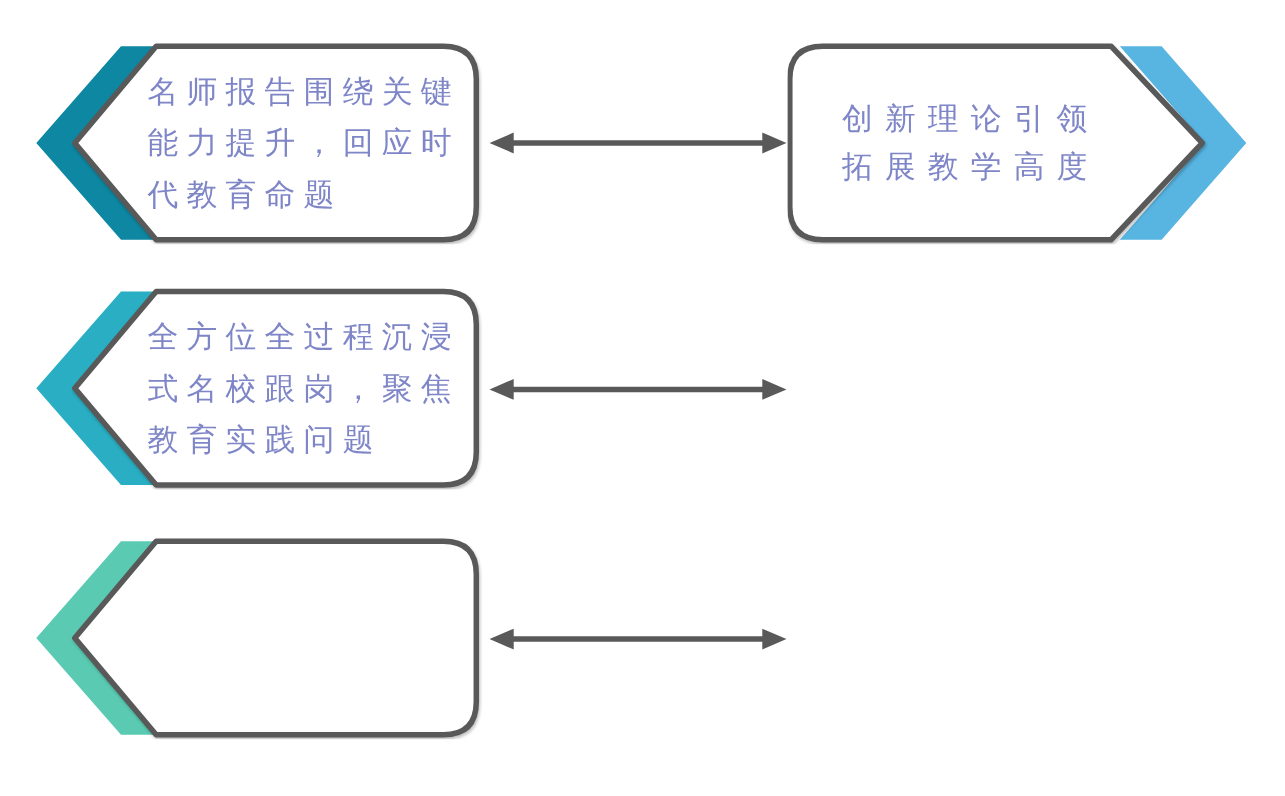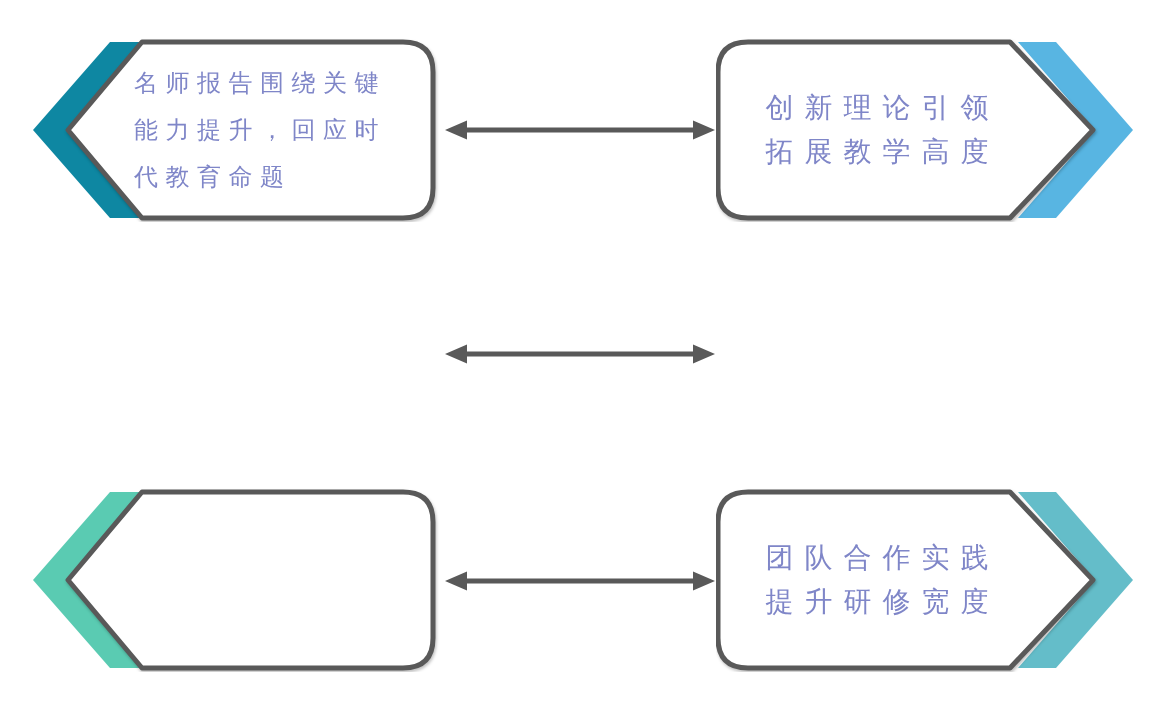--- a/index.html
+++ b/index.html
@@ -9,21 +9,21 @@
   }
   .cell { position:absolute; width:420px; height:184px; }
   .cell svg { position:absolute; left:0; top:0; }
   .box-path { filter: drop-shadow(1px 2px 1.5px rgba(0,0,0,0.25)); }
   .boxtext {
     position:absolute; top:50%; transform:translateY(-50%);
     color:#7f86c8; white-space:pre-line;
   }
   .cell.left .boxtext {
     left:104px; right:10px;
-    font-size:24px; line-height:47px; letter-spacing:7.5px; text-align:left;
+    font-size:28px; line-height:47px; letter-spacing:7.5px; text-align:left;
   }
   .cell.right .boxtext {
     left:4px; width:325px;
     font-size:28px; line-height:44px; letter-spacing:11px; text-align:center;
   }
   .connector { position:absolute; width:274px; height:26px; }
 </style>
 </head>
 <body>
 
@@ -47,43 +47,44 @@
     <div class="boxtext">创新理论引领
 拓展教学高度</div>
   </div>
 
   <svg class="connector" style="left:443px; top:117px;" viewBox="0 0 274 26">
     <line x1="16" y1="13" x2="258" y2="13" stroke-width="5" stroke="#595959"></line>
     <polygon points="2,13 24,3.5 24,22.5" fill="#595959"></polygon>
     <polygon points="272,13 250,3.5 250,22.5" fill="#595959"></polygon>
   </svg>
 
+  <div class="cell left" style="left:30px; top:261px;">
+    <svg width="420" height="184" viewBox="0 0 420 184">
+      <polygon points="80,4 3,92 80,180 118,180 41,92 118,4" fill="#29aec3"></polygon>
+      <path class="box-path" d="M 112 4 H 373 Q 403 4 403 34 V 150 Q 403 180 373 180 H 112 L 38 92 Z" fill="#ffffff" stroke-width="5" stroke-linejoin="round" stroke="#595959"></path>
+    </svg>
+    <div class="boxtext">全方位全过程沉浸
+式名校跟岗，聚焦
+教育实践问题</div>
+  </div>
 
 
   <svg class="connector" style="left:443px; top:341px;" viewBox="0 0 274 26">
     <line x1="16" y1="13" x2="258" y2="13" stroke-width="5" stroke="#595959"></line>
     <polygon points="2,13 24,3.5 24,22.5" fill="#595959"></polygon>
     <polygon points="272,13 250,3.5 250,22.5" fill="#595959"></polygon>
   </svg>
 
   <div class="cell left" style="left:30px; top:488px;">
     <svg width="420" height="184" viewBox="0 0 420 184">
       <polygon points="80,4 3,92 80,180 118,180 41,92 118,4" fill="#5acbb2"></polygon>
       <path class="box-path" d="M 112 4 H 373 Q 403 4 403 34 V 150 Q 403 180 373 180 H 112 L 38 92 Z" fill="#ffffff" stroke-width="5" stroke-linejoin="round" stroke="#595959"></path>
     </svg>
   </div>
 
-  <div class="cell right" style="left:716px; top:488px;">
-    <svg width="420" height="184" viewBox="0 0 420 184">
-      <polygon points="340,4 417,92 340,180 302,180 379,92 302,4" fill="#64bdc9"></polygon>
-      <path class="box-path" d="M 294 4 H 32 Q 2 4 2 34 V 150 Q 2 180 32 180 H 294 L 377 92 Z" fill="#ffffff" stroke-width="5" stroke-linejoin="round" stroke="#595959"></path>
-    </svg>
-    <div class="boxtext">团队合作实践
-提升研修宽度</div>
-  </div>
 
   <svg class="connector" style="left:443px; top:568px;" viewBox="0 0 274 26">
     <line x1="16" y1="13" x2="258" y2="13" stroke-width="5" stroke="#595959"></line>
     <polygon points="2,13 24,3.5 24,22.5" fill="#595959"></polygon>
     <polygon points="272,13 250,3.5 250,22.5" fill="#595959"></polygon>
   </svg>
 
 </div>
 
 </body></html>

